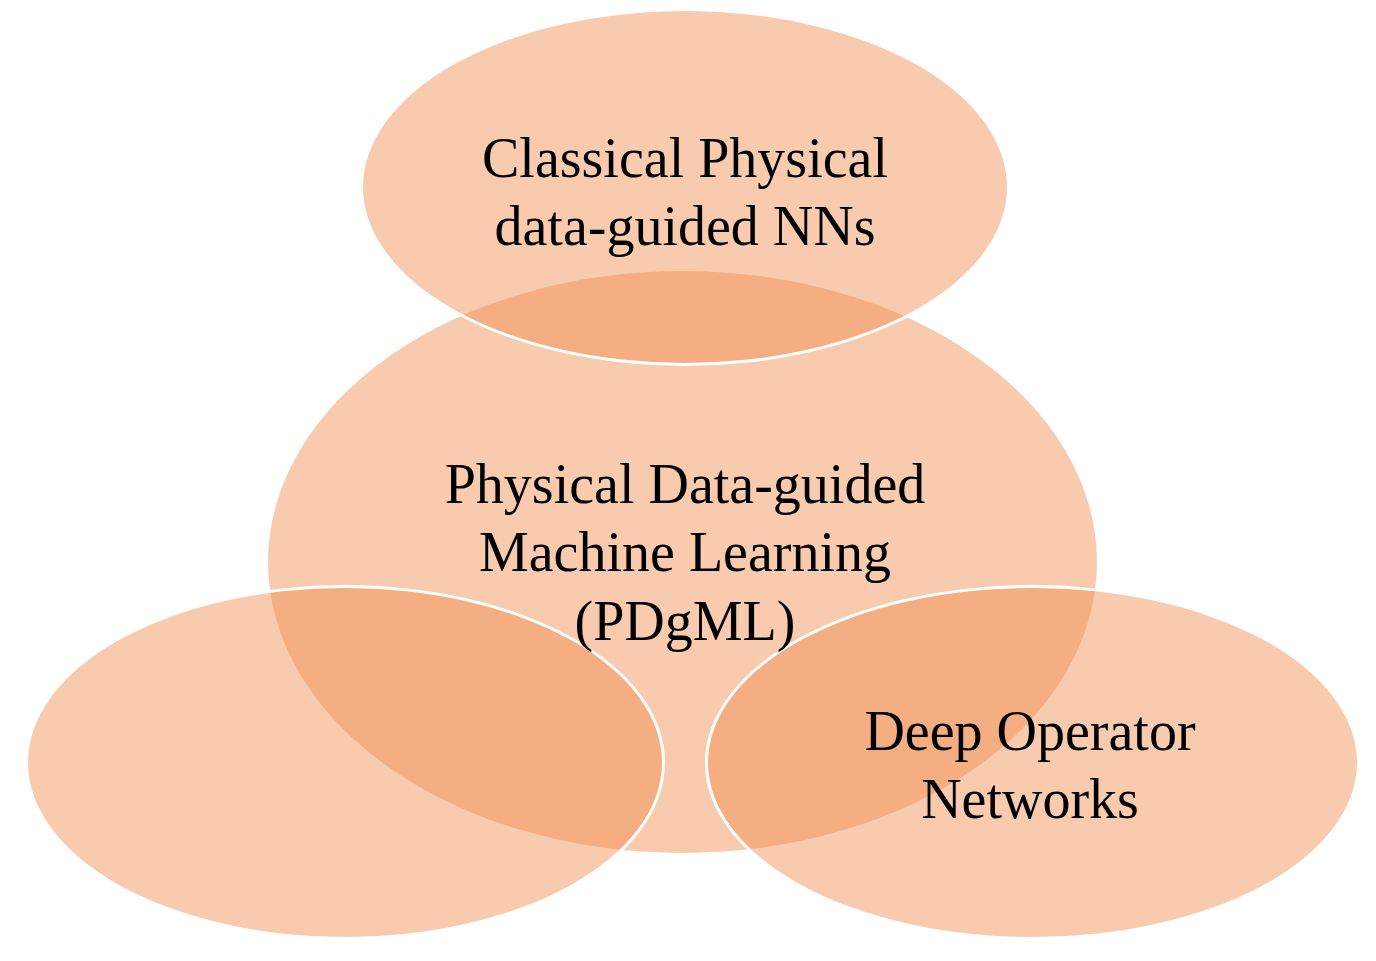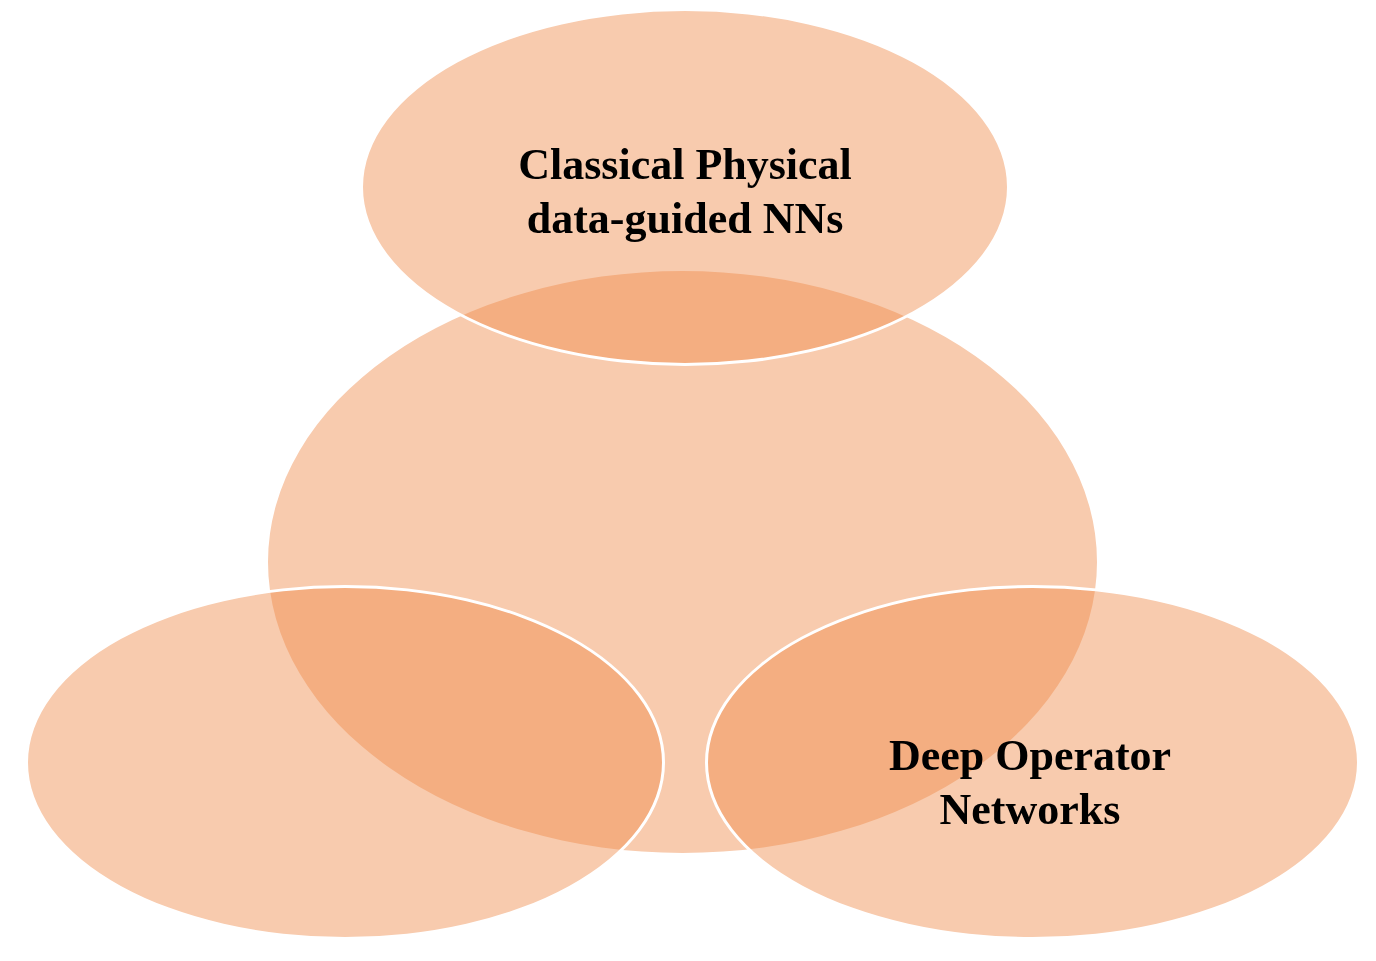--- a/index.html
+++ b/index.html
@@ -44,40 +44,43 @@
     left: 705px;
     top: 585px;
     width: 655px;
     height: 355px;
   }
   .label {
     position: absolute;
     transform: translate(-50%, -50%);
     text-align: center;
     white-space: pre-line;
-    font-weight: bold;
-    font-size: 44px;
+    font-weight: normal;
+    font-size: 56px;
     line-height: 1.22;
     color: #000000;
     width: 600px;
     pointer-events: none;
   }
   .label.top-label    { left: 685px;  top: 192px; }
   .label.center-label { left: 685px;  top: 552px; }
   .label.left-label   { left: 345px;  top: 765px; }
-  .label.right-label  { left: 1030px; top: 783px; }
+  .label.right-label  { left: 1030px; top: 765px; }
 </style>
 </head>
 <body>
 
 <div class="canvas">
 
   <div class="ellipse center"></div>
   <div class="ellipse top"></div>
   <div class="ellipse bottom-left"></div>
   <div class="ellipse bottom-right"></div>
 
   <div class="label top-label">Classical Physical
 data-guided NNs</div>
+  <div class="label center-label">Physical Data-guided
+Machine Learning
+(PDgML)</div>
   <div class="label right-label">Deep Operator
 Networks</div>
 
 </div>
 
 </body></html>

